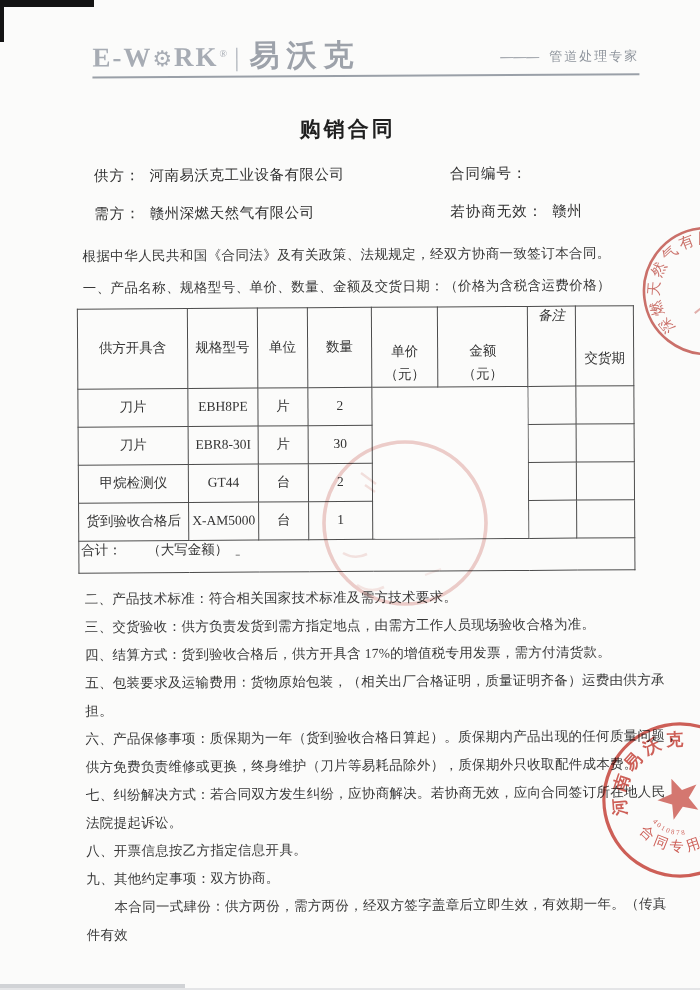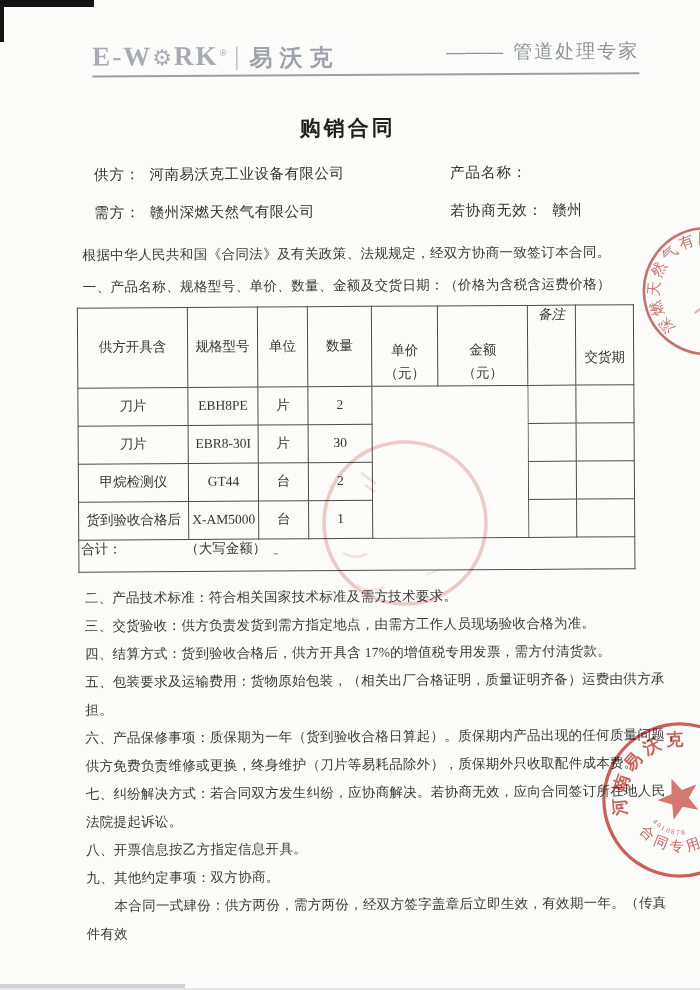--- a/index.html
+++ b/index.html
@@ -16,22 +16,22 @@
   .bottom-edge{position:absolute;left:0;bottom:0;width:100%;height:2px;background:#e4e5e7;z-index:6;}
 
   
   .hdr{margin:40px 58px 0 95px;display:flex;justify-content:space-between;align-items:flex-end;
        border-bottom:2px solid #9aa0a8;padding-bottom:5px;}
   .logo{font-family:"Liberation Serif","DejaVu Serif",serif;font-weight:bold;font-size:27px;
         color:#a7acb4;letter-spacing:2px;line-height:1;display:flex;align-items:flex-end;}
   .logo .gear{font-family:"DejaVu Sans",sans-serif;font-size:22px;line-height:1;position:relative;top:-1px;}
   .logo sup{font-size:10px;font-weight:normal;position:relative;top:-12px;left:1px;}
   .logo .divider{font-weight:normal;font-size:26px;margin:0 8px 0 6px;color:#b3b8bf;}
-  .logo .cn{font-family:"Liberation Sans","DejaVu Sans",sans-serif;font-size:23px;letter-spacing:7px;color:#9da2aa;font-weight:bold;}
-  .tagline{font-family:"Liberation Sans","DejaVu Sans",sans-serif;font-size:19px;color:#8f959d;
+  .logo .cn{font-family:"Liberation Sans","DejaVu Sans",sans-serif;font-size:30px;letter-spacing:7px;color:#9da2aa;font-weight:bold;}
+  .tagline{font-family:"Liberation Sans","DejaVu Sans",sans-serif;font-size:13px;color:#8f959d;
            letter-spacing:2px;margin-bottom:3px;white-space:nowrap;}
   .tagline .dash{letter-spacing:0;margin-right:10px;}
 
   
   .title{margin-top:38px;text-align:center;font-family:"Liberation Sans","DejaVu Sans",sans-serif;
          font-weight:bold;font-size:21px;letter-spacing:3px;color:#1f1f1f;}
 
   
   .parties{margin:22px 58px 0 96px;font-family:"Liberation Sans","DejaVu Sans",sans-serif;
            font-size:14.5px;color:#2f2f2f;}
@@ -52,21 +52,21 @@
   tr.head{height:52px;}
   tr.item{height:38px;}
   tr.total{height:32px;}
   th .l2{line-height:1.7;}
   th .l1{line-height:1.7;margin-top:33px;}
   th.remark-th{vertical-align:top;padding-top:5px;font-style:italic;}
   th.delivery-th div{margin-top:26px;}
   td.patch-td{position:relative;padding:0;}
   .patch{position:absolute;top:1px;left:2px;right:-12px;bottom:-5px;background:#fcfcfb;z-index:2;}
   td.total-td{text-align:left;vertical-align:top;padding:7px 0 0 13px;font-size:13.5px;}
-  td.total-td .caps{margin-left:60px;}
+  td.total-td .caps{margin-left:22px;}
   td.total-td .mark{margin-left:4px;color:#555;}
 
   
   .clauses{margin:12px 52px 0 84px;font-size:13.5px;letter-spacing:.3px;}
   .clause-line{line-height:28px;height:28px;white-space:nowrap;}
   .clause-line.indent{padding-left:28px;}
 
   
   .stamp{position:absolute;z-index:5;mix-blend-mode:multiply;pointer-events:none;}
   #stamp-top-right{left:612px;top:203px;}
@@ -94,21 +94,21 @@
     </div>
 
     <div class="title">购销合同</div>
 
     <div class="parties">
       <div class="party-row">
         <div class="party-left">
           <span class="plabel">供方：</span><span class="pvalue">河南易沃克工业设备有限公司</span>
         </div>
         <div>
-          <span class="plabel">产品名称：</span><span class="pvalue"></span>
+          <span class="plabel">合同编号：</span><span class="pvalue"></span>
         </div>
       </div>
       <div class="party-row">
         <div class="party-left">
           <span class="plabel">需方：</span><span class="pvalue">赣州深燃天然气有限公司</span>
         </div>
         <div>
           <span class="plabel">若协商无效：</span><span class="pvalue">赣州</span>
         </div>
       </div>

